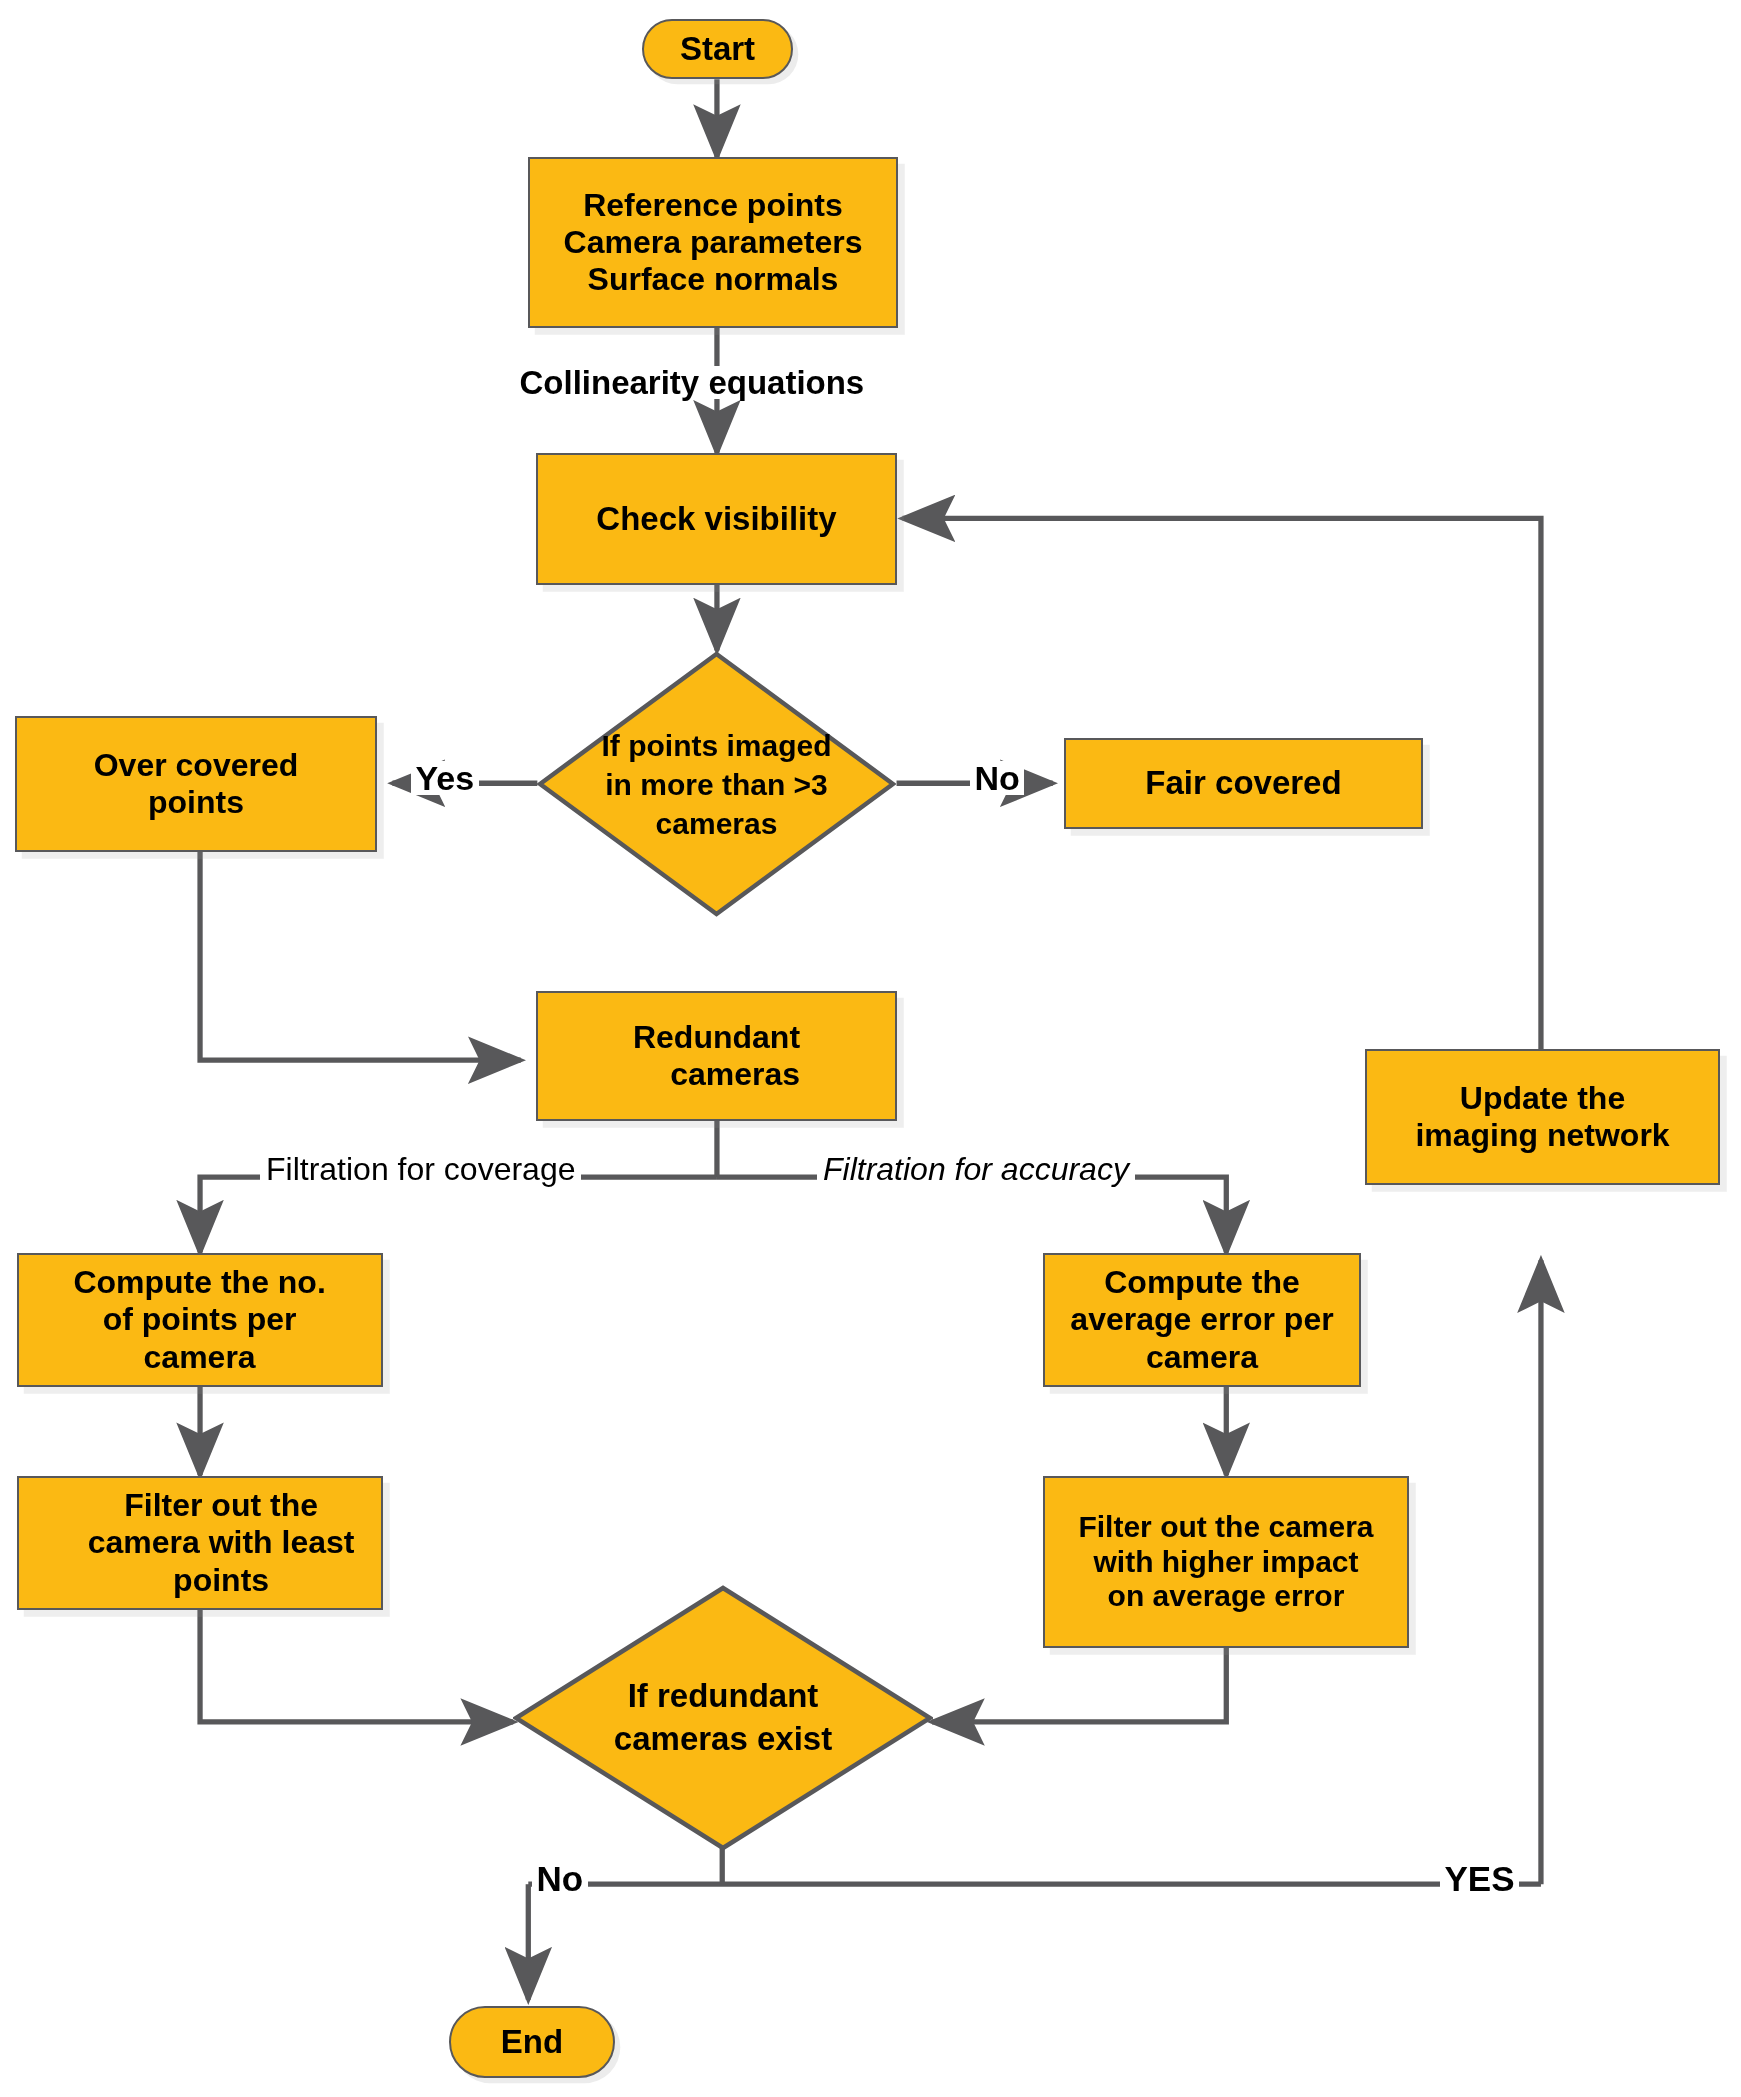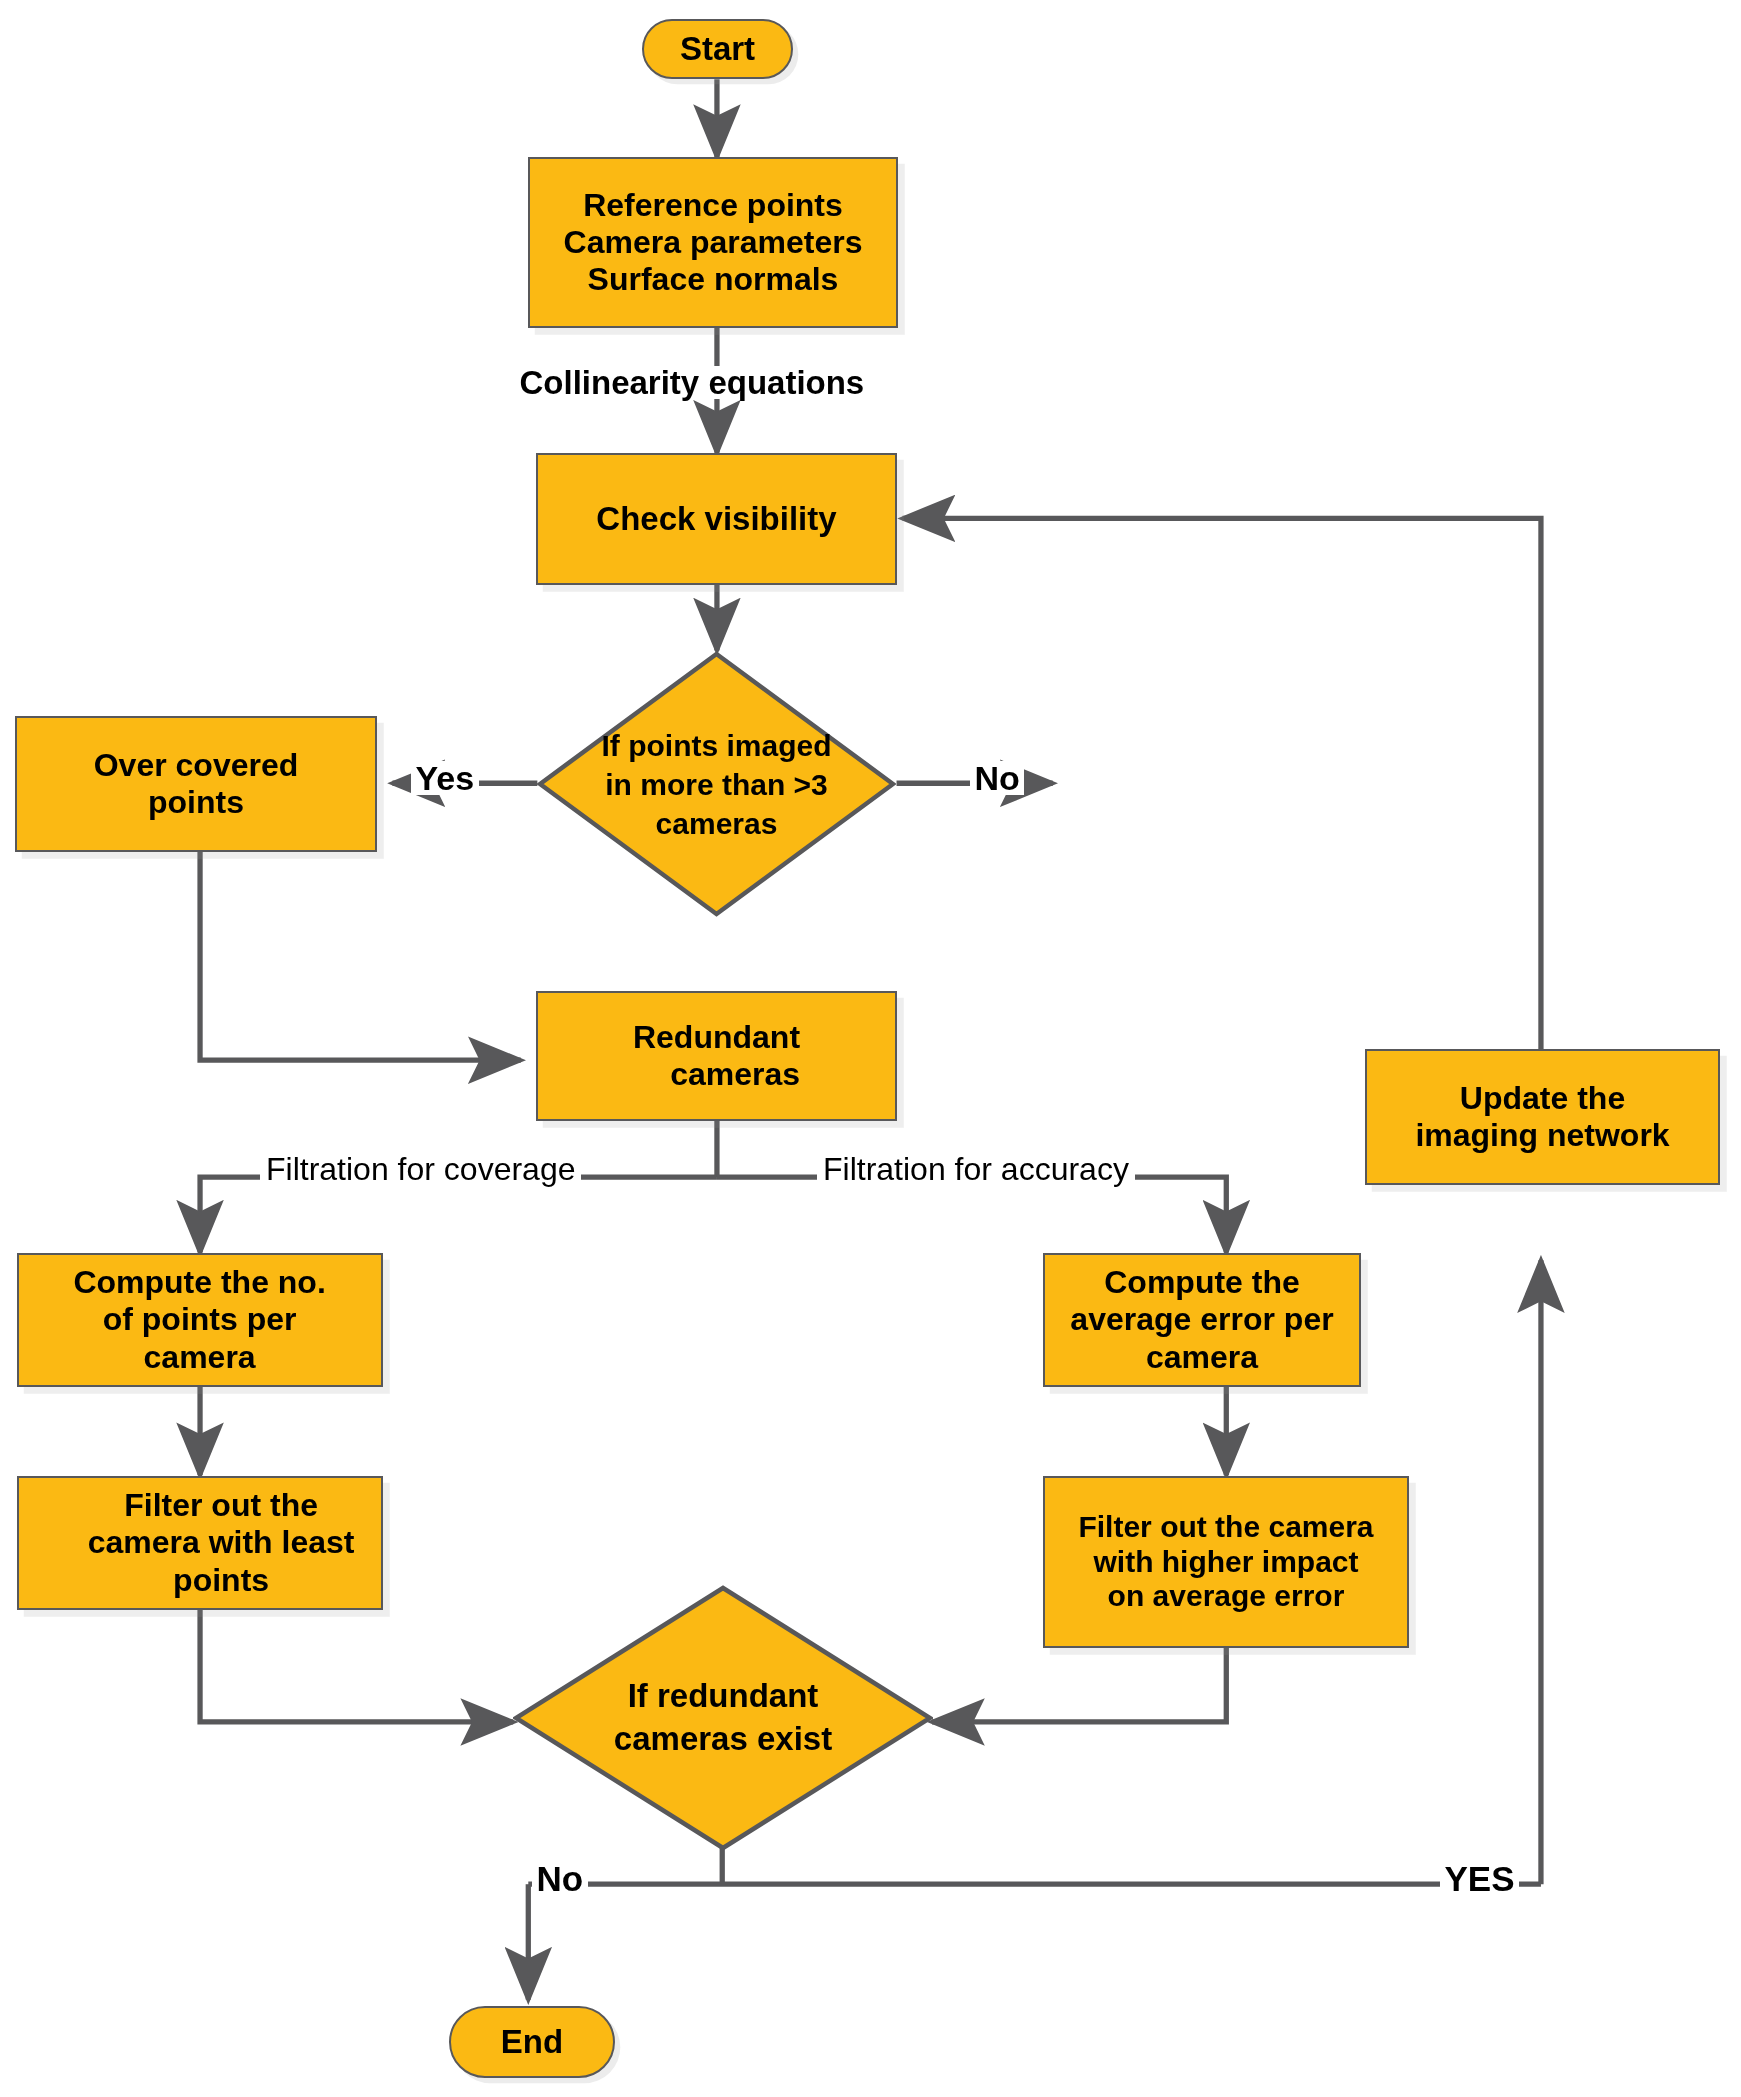--- a/index.html
+++ b/index.html
@@ -163,31 +163,34 @@
 
   <div class="node" style="left:15px; top:716px; width:362px; height:136px; font-size:32px;">
     <span>Over covered
 points</span>
   </div>
 
   <div class="edge-label" style="left:970px; top:761px; font-size:34px; padding:0 4.5px;">
     <span>No</span>
   </div>
 
+  <div class="node" style="left:1064px; top:738px; width:359px; height:91px; font-size:33px;">
+    <span>Fair covered</span>
+  </div>
 
   <div class="node" style="left:536px; top:991px; width:361px; height:130px; font-size:32px;text-align:right;">
     <span>Redundant
 cameras</span>
   </div>
 
   <div class="edge-label thin" style="left:260px; top:1153px; font-size:32px; padding:0 6px;">
     <span>Filtration for coverage</span>
   </div>
 
-  <div class="edge-label thin" style="left:817px; top:1153px; font-size:32px; padding:0 6px;">
+  <div class="edge-label thin" style="left:817px; top:1153px; font-size:32px; padding:0 6px;font-style:italic;">
     <span>Filtration for accuracy</span>
   </div>
 
   <div class="node" style="left:16.6px; top:1253px; width:366px; height:134px; font-size:32px;">
     <span>Compute the no.
 of points per
 camera</span>
   </div>
 
   <div class="node" style="left:16.6px; top:1476px; width:366px; height:134px; font-size:32px;padding-left:43px;">

